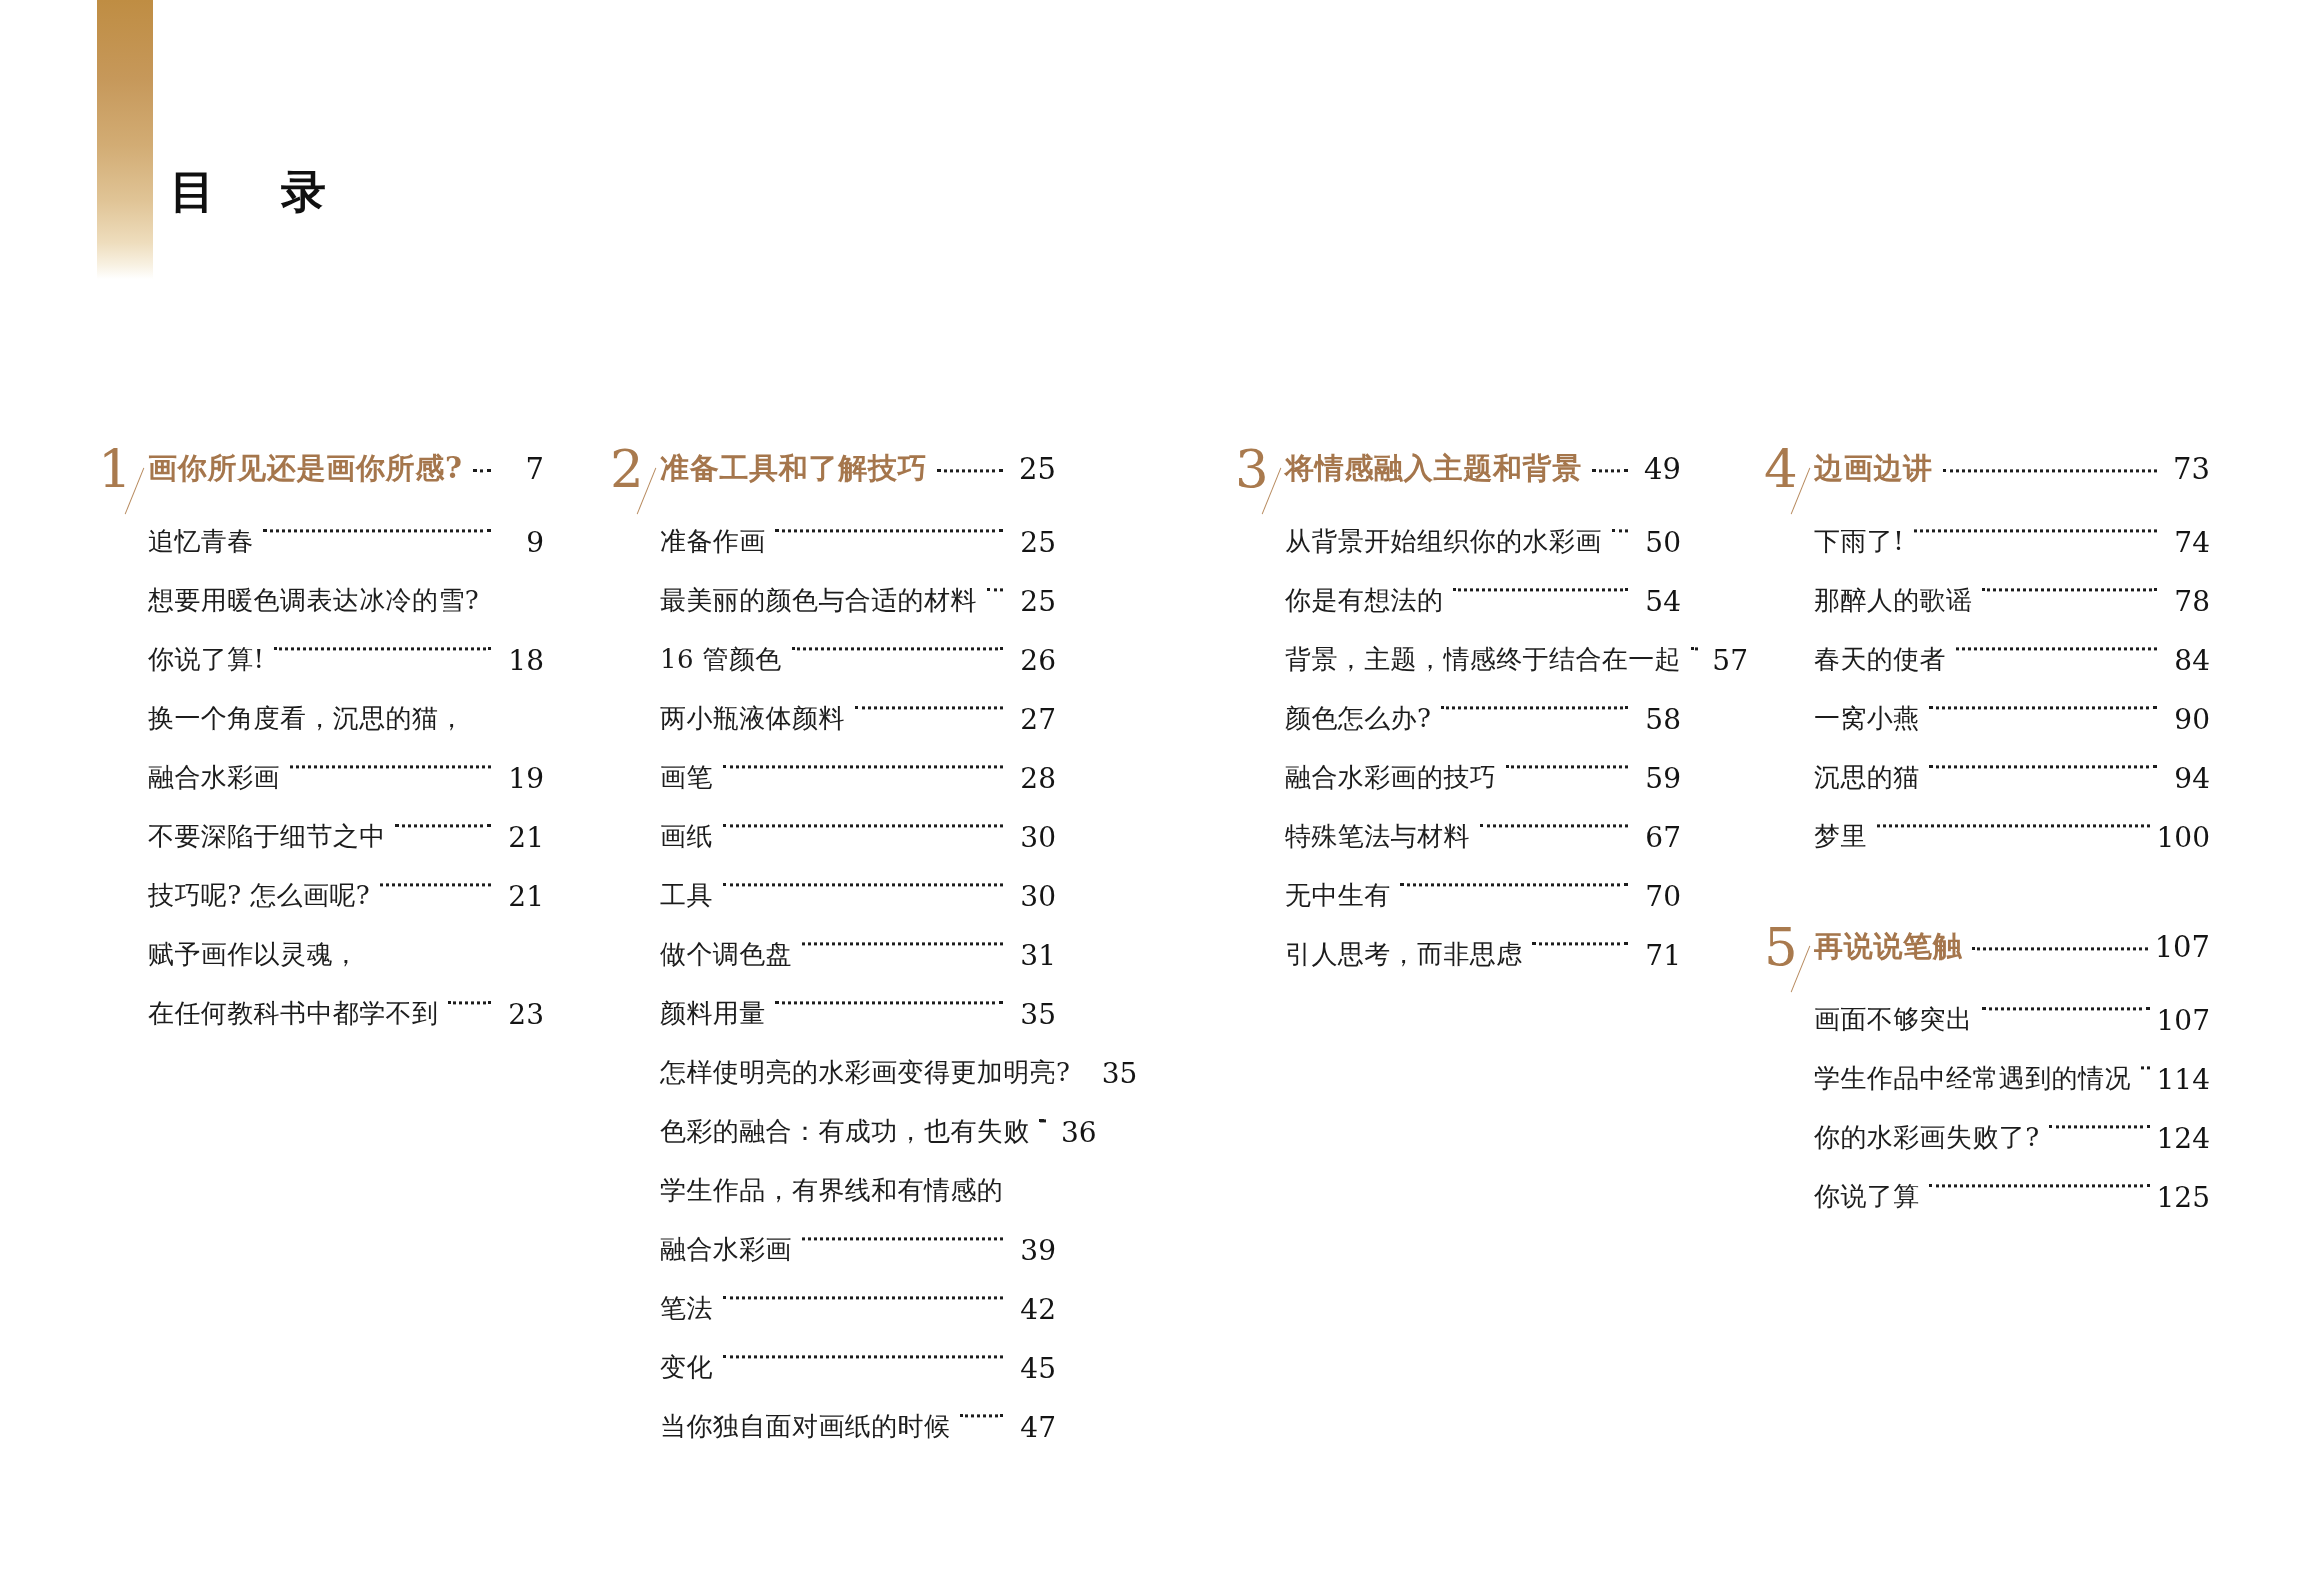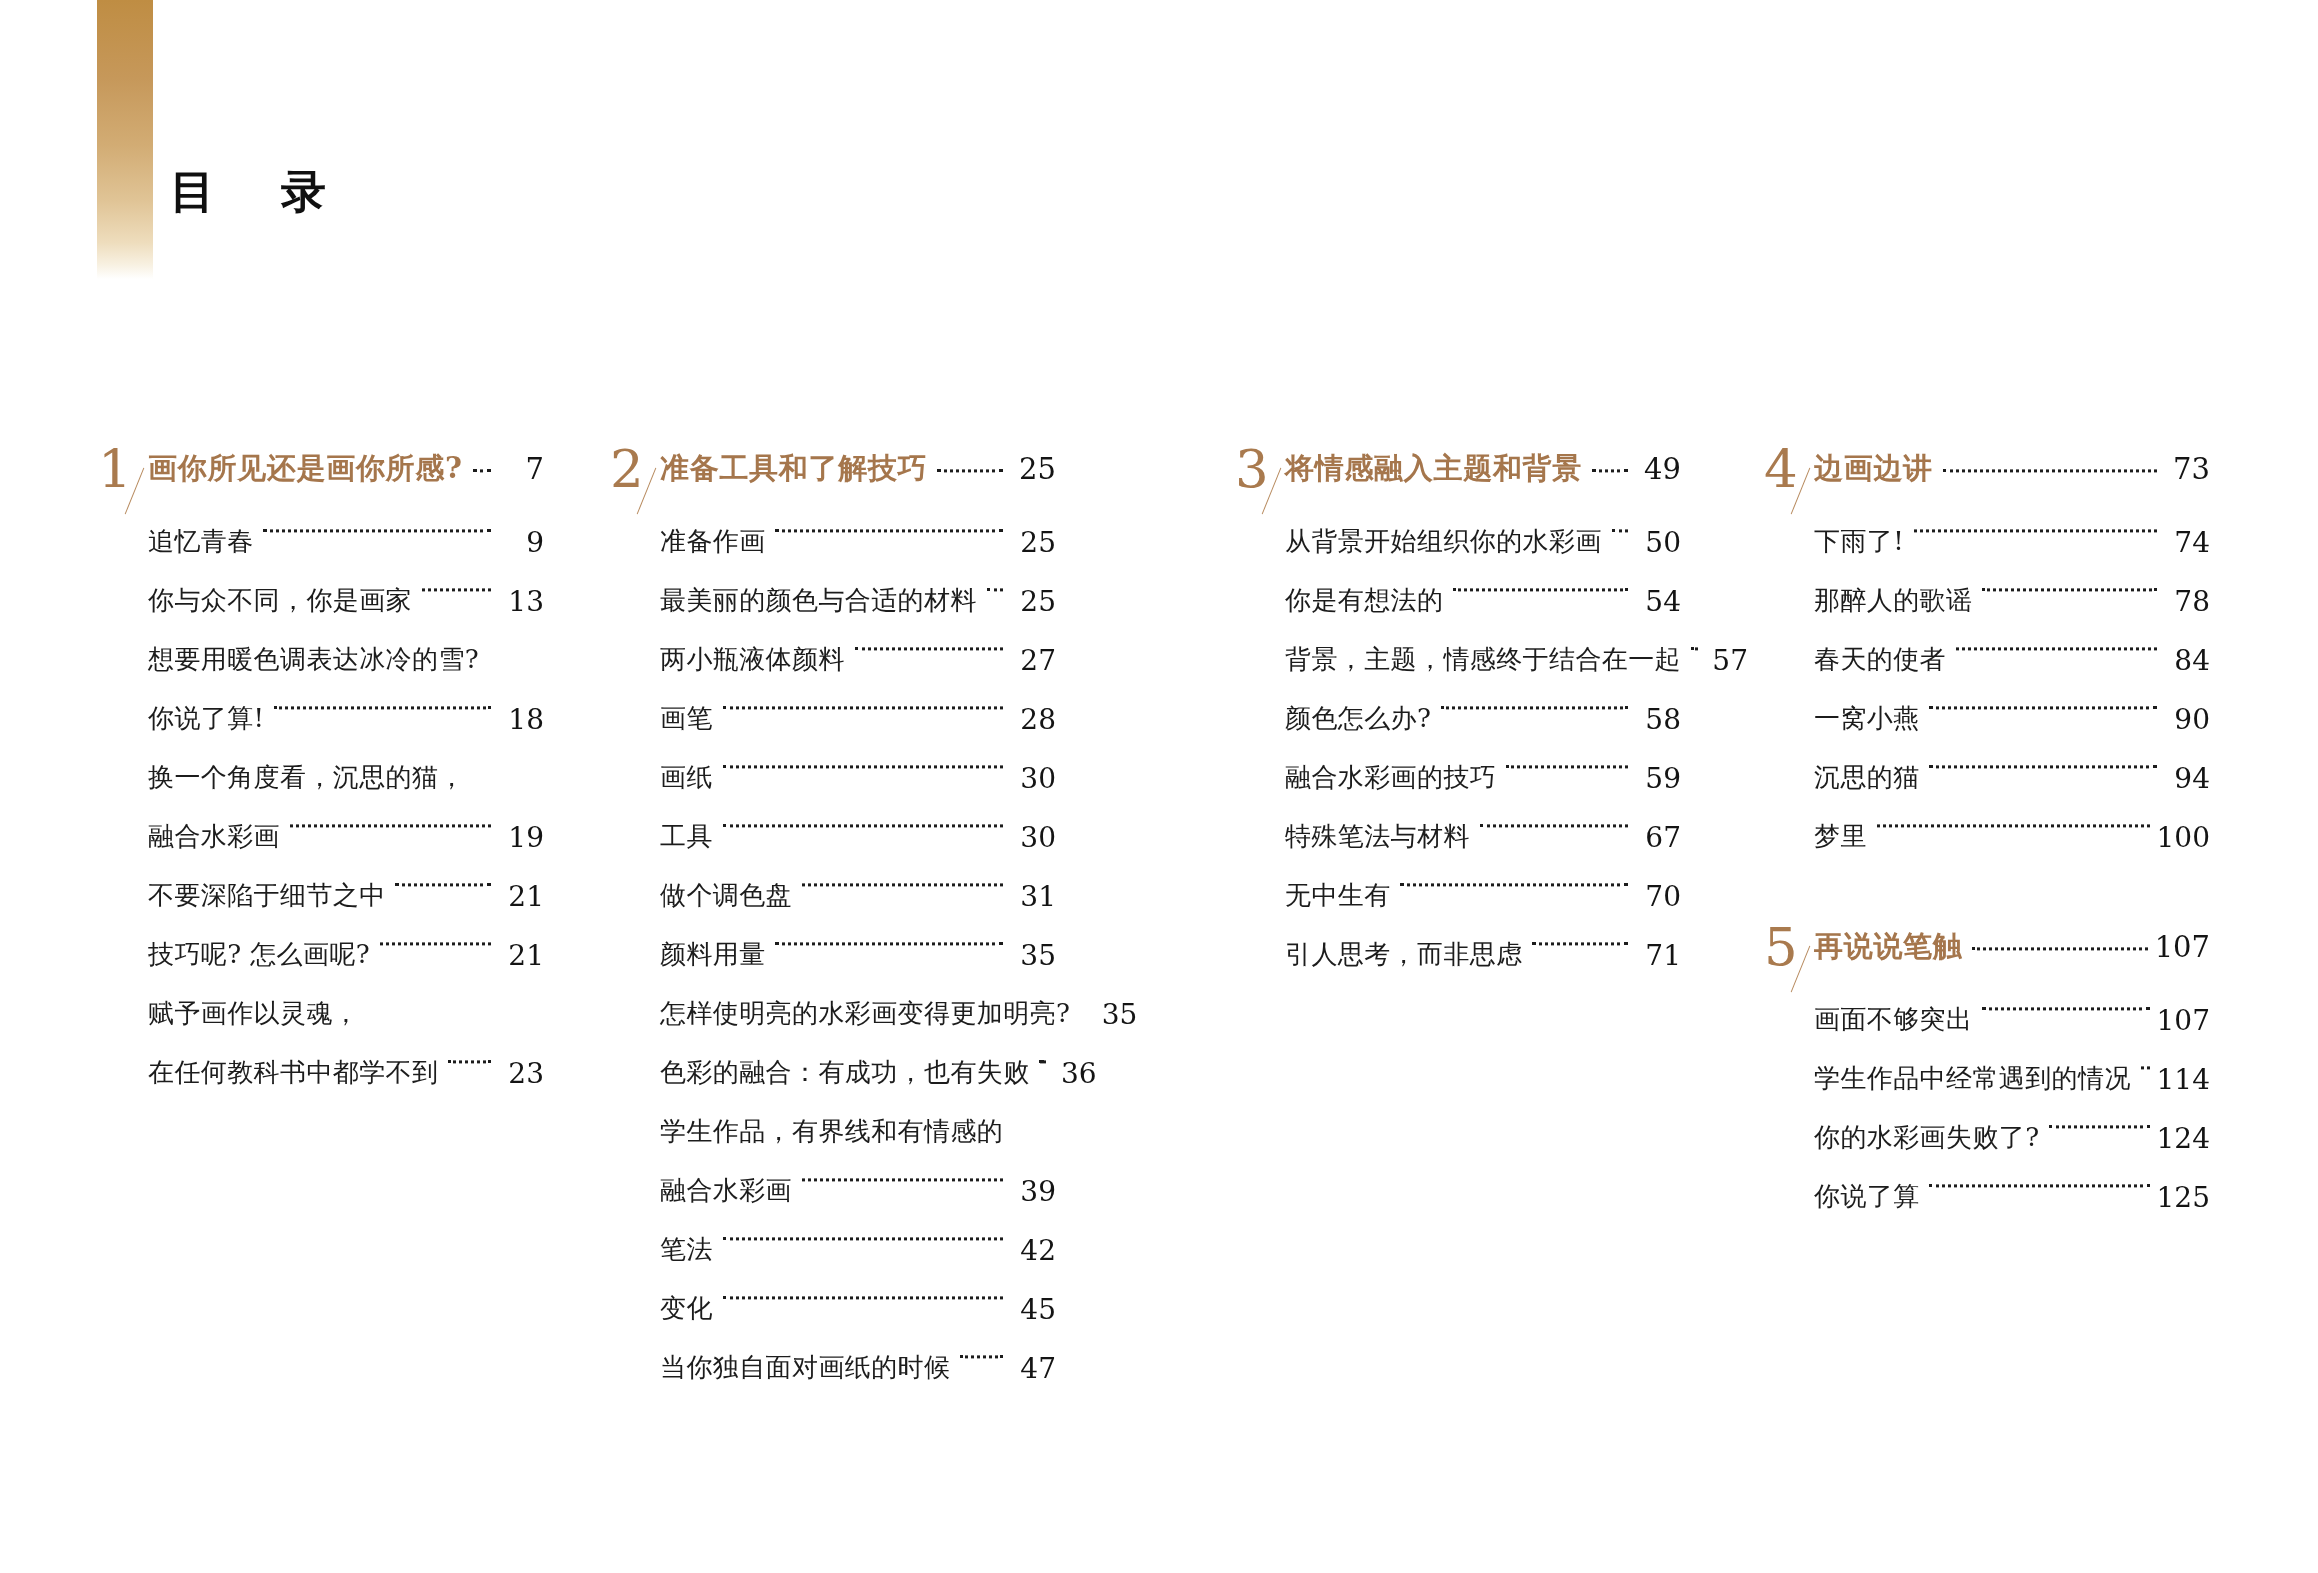--- a/index.html
+++ b/index.html
@@ -80,25 +80,20 @@
               <span class="dots"></span>
               <span class="pagenum ch-page">7</span>
             </div>
           </div>
           <div class="entry">
             <span class="entry-text">追忆青春</span>
             <span class="dots"></span>
             <span class="pagenum">9</span>
           </div>
           <div class="entry">
-            <span class="entry-text">你与众不同，你是画家</span>
-            <span class="dots"></span>
-            <span class="pagenum">13</span>
-          </div>
-          <div class="entry">
             <span class="entry-text">想要用暖色调表达冰冷的雪?</span>
           </div>
           <div class="entry">
             <span class="entry-text">你说了算!</span>
             <span class="dots"></span>
             <span class="pagenum">18</span>
           </div>
           <div class="entry">
             <span class="entry-text">换一个角度看，沉思的猫，</span>
           </div>
@@ -140,20 +135,25 @@
           </div>
           <div class="entry">
             <span class="entry-text">准备作画</span>
             <span class="dots"></span>
             <span class="pagenum">25</span>
           </div>
           <div class="entry">
             <span class="entry-text">最美丽的颜色与合适的材料</span>
             <span class="dots"></span>
             <span class="pagenum">25</span>
+          </div>
+          <div class="entry">
+            <span class="entry-text">16 管颜色</span>
+            <span class="dots"></span>
+            <span class="pagenum">26</span>
           </div>
           <div class="entry">
             <span class="entry-text">两小瓶液体颜料</span>
             <span class="dots"></span>
             <span class="pagenum">27</span>
           </div>
           <div class="entry">
             <span class="entry-text">画笔</span>
             <span class="dots"></span>
             <span class="pagenum">28</span>

